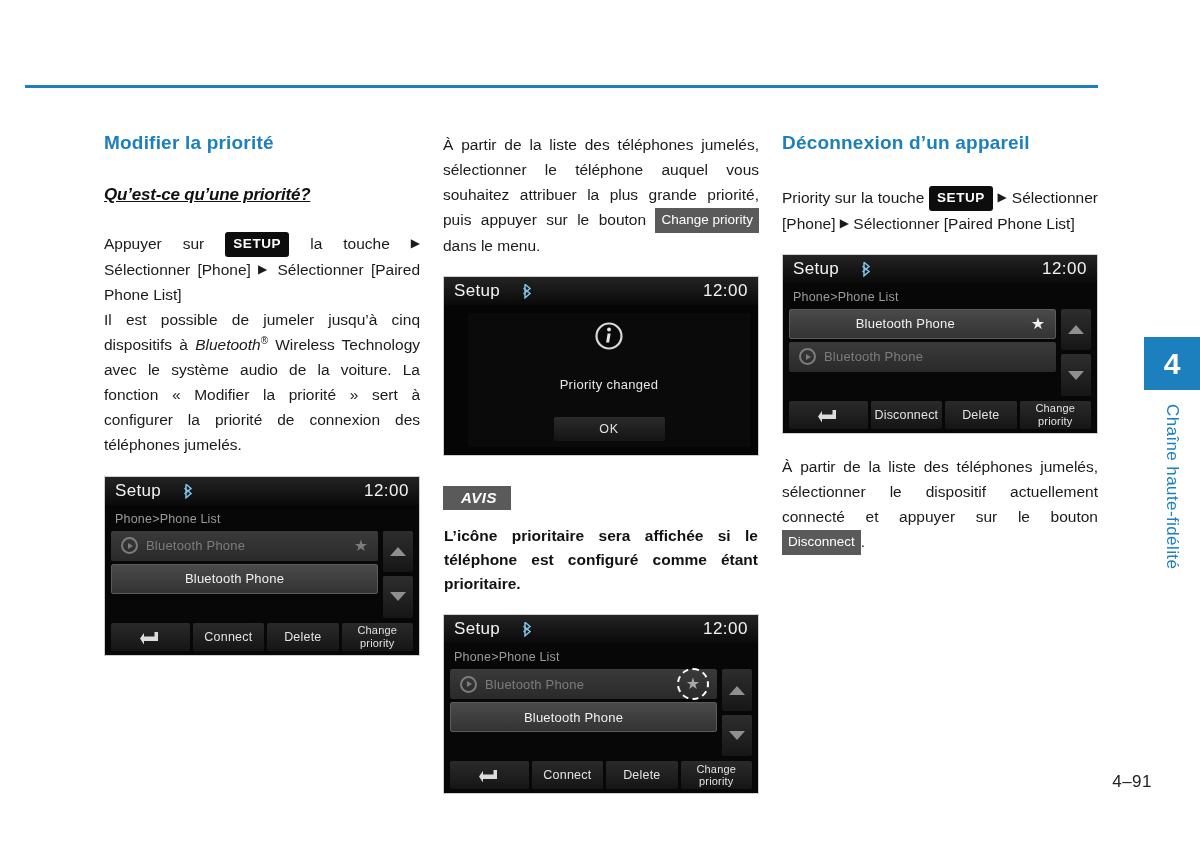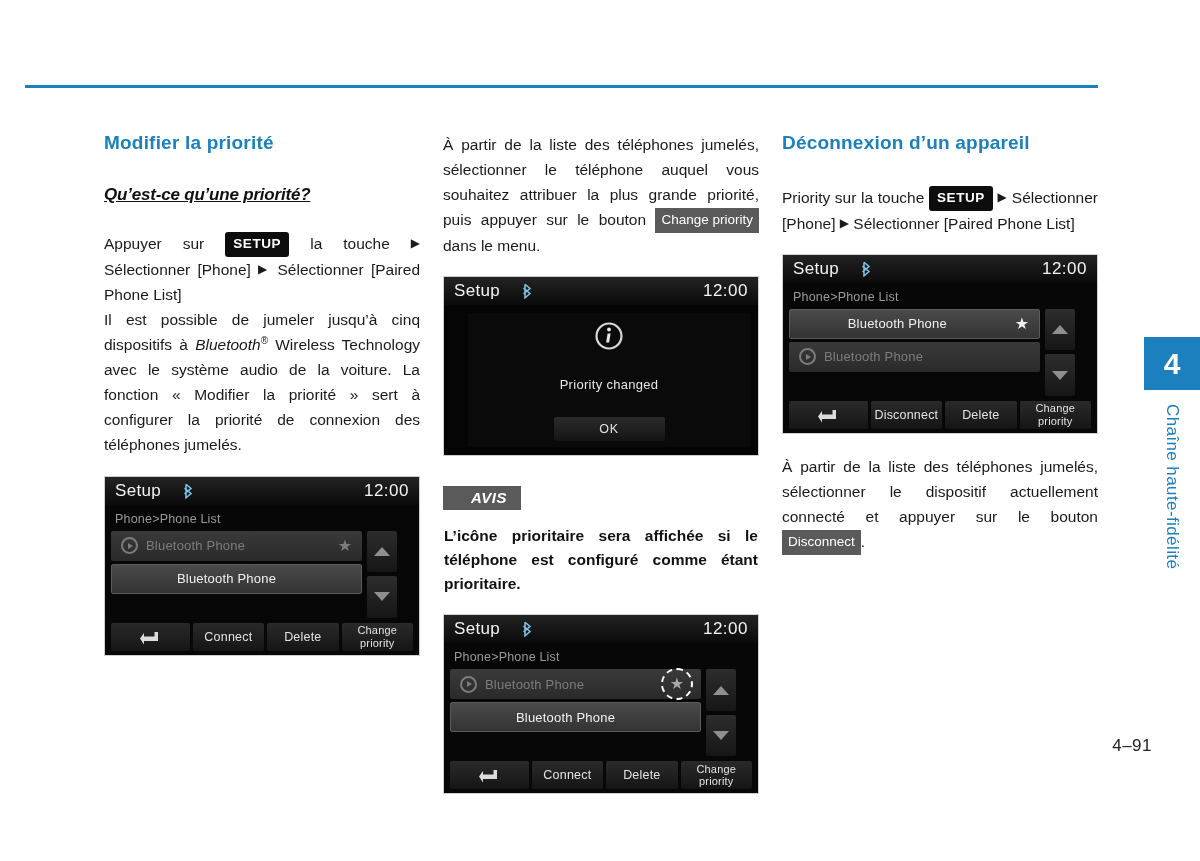--- a/index.html
+++ b/index.html
@@ -19,21 +19,21 @@
     position: absolute;
     left: 25px;
     top: 85px;
     width: 1073px;
     height: 3px;
     background: #1b80bd;
   }
   .page-number {
     position: absolute;
     right: 48px;
-    top: 736px;
+    top: 772px;
     font-size: 17px;
     letter-spacing: 0.5px;
     color: #222;
   }
 
   
   .chapter-tab {
     position: absolute;
     right: 0px;
     top: 337px;
@@ -131,21 +131,21 @@
 
   
   .avis-tag {
     display: inline-block;
     background: #5a5a5a;
     color: #ffffff;
     font-size: 15px;
     font-weight: bold;
     font-style: italic;
     letter-spacing: 0.5px;
-    padding: 3px 14px 4px 28px;
+    padding: 3px 14px 4px 18px;
     margin: 0 0 13px 0;
   }
   p.note {
     margin: 1px;
     font-size: 15.5px;
     font-weight: bold;
     line-height: 1.55;
     text-align: justify;
     color: #111;
   }
@@ -188,21 +188,21 @@
   .scr-clock {
     margin-left: auto;
     color: #f2f2f2;
     font-size: 17px;
     letter-spacing: 0.5px;
   }
   .scr-body {
     flex: 1 1 auto;
     position: relative;
     background: #070707;
-    padding: 5px 22px 0 6px;
+    padding: 5px 6px 0 6px;
     display: flex;
     flex-direction: column;
   }
   .breadcrumb {
     color: #9a9a9a;
     font-size: 12.5px;
     padding: 2px 0 5px 4px;
     letter-spacing: 0.2px;
   }
   .list-wrap {

